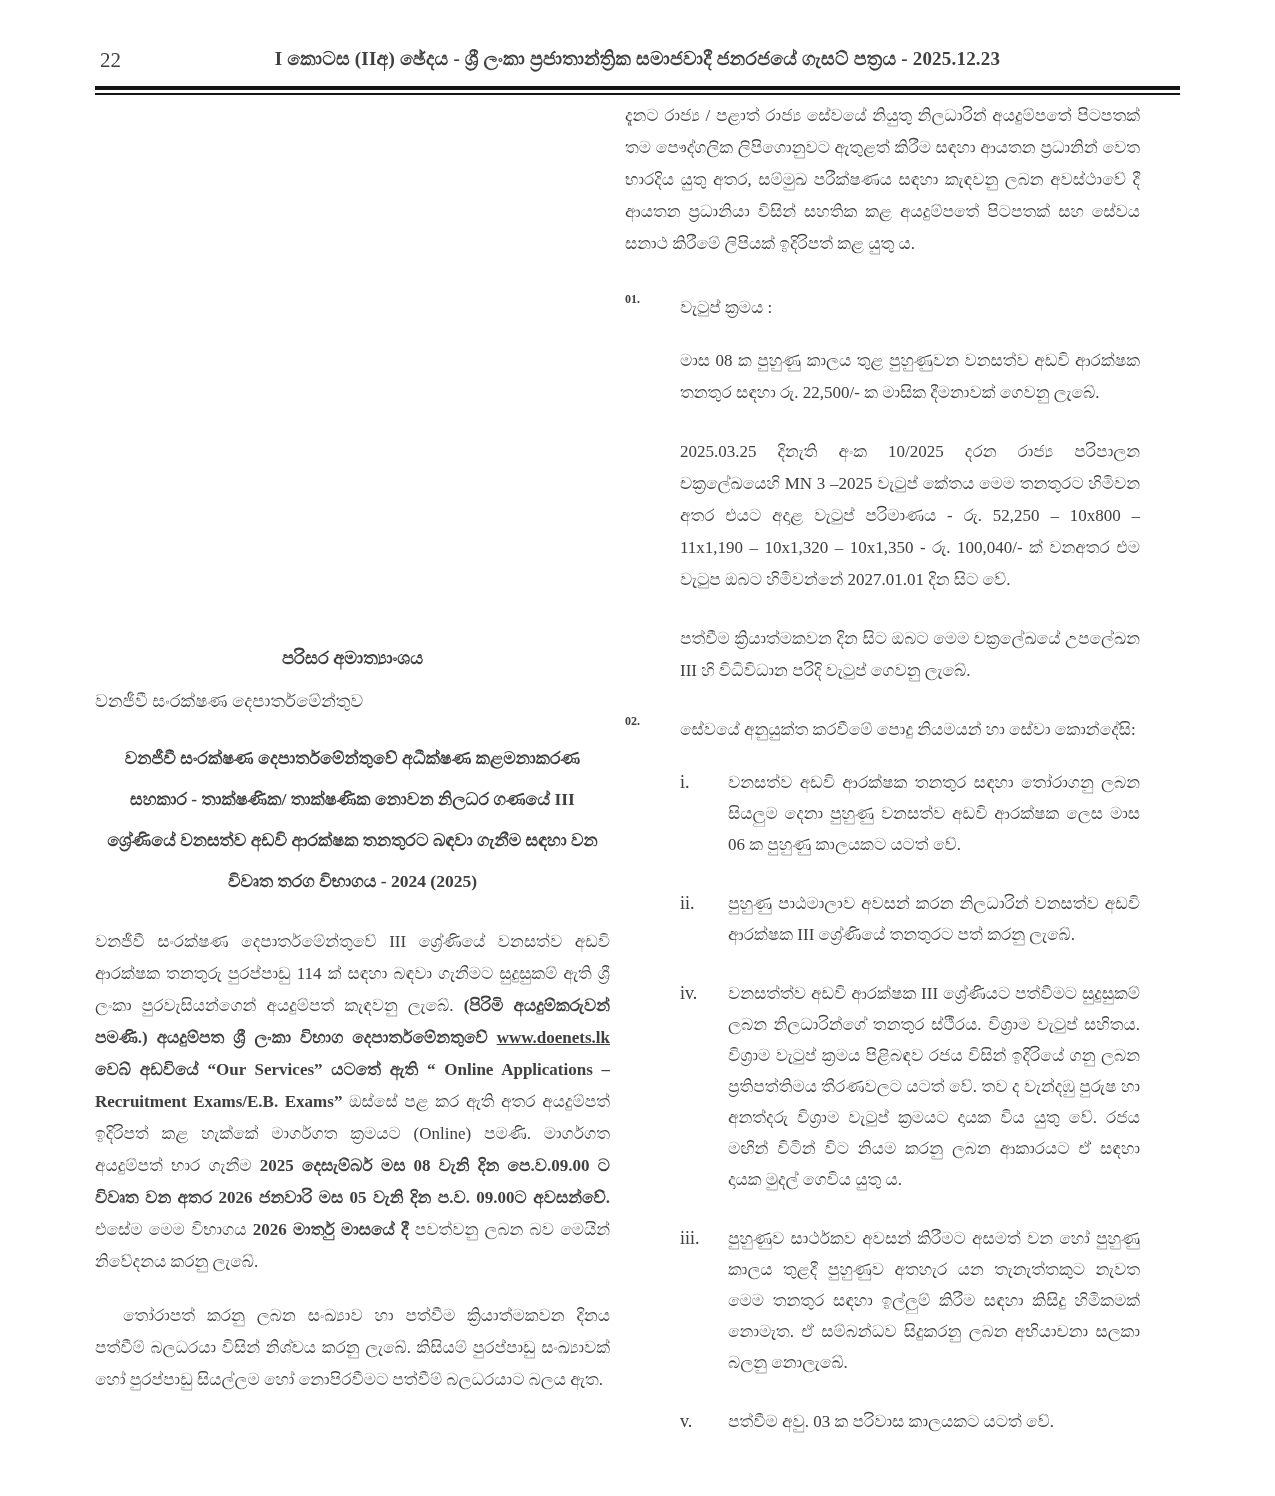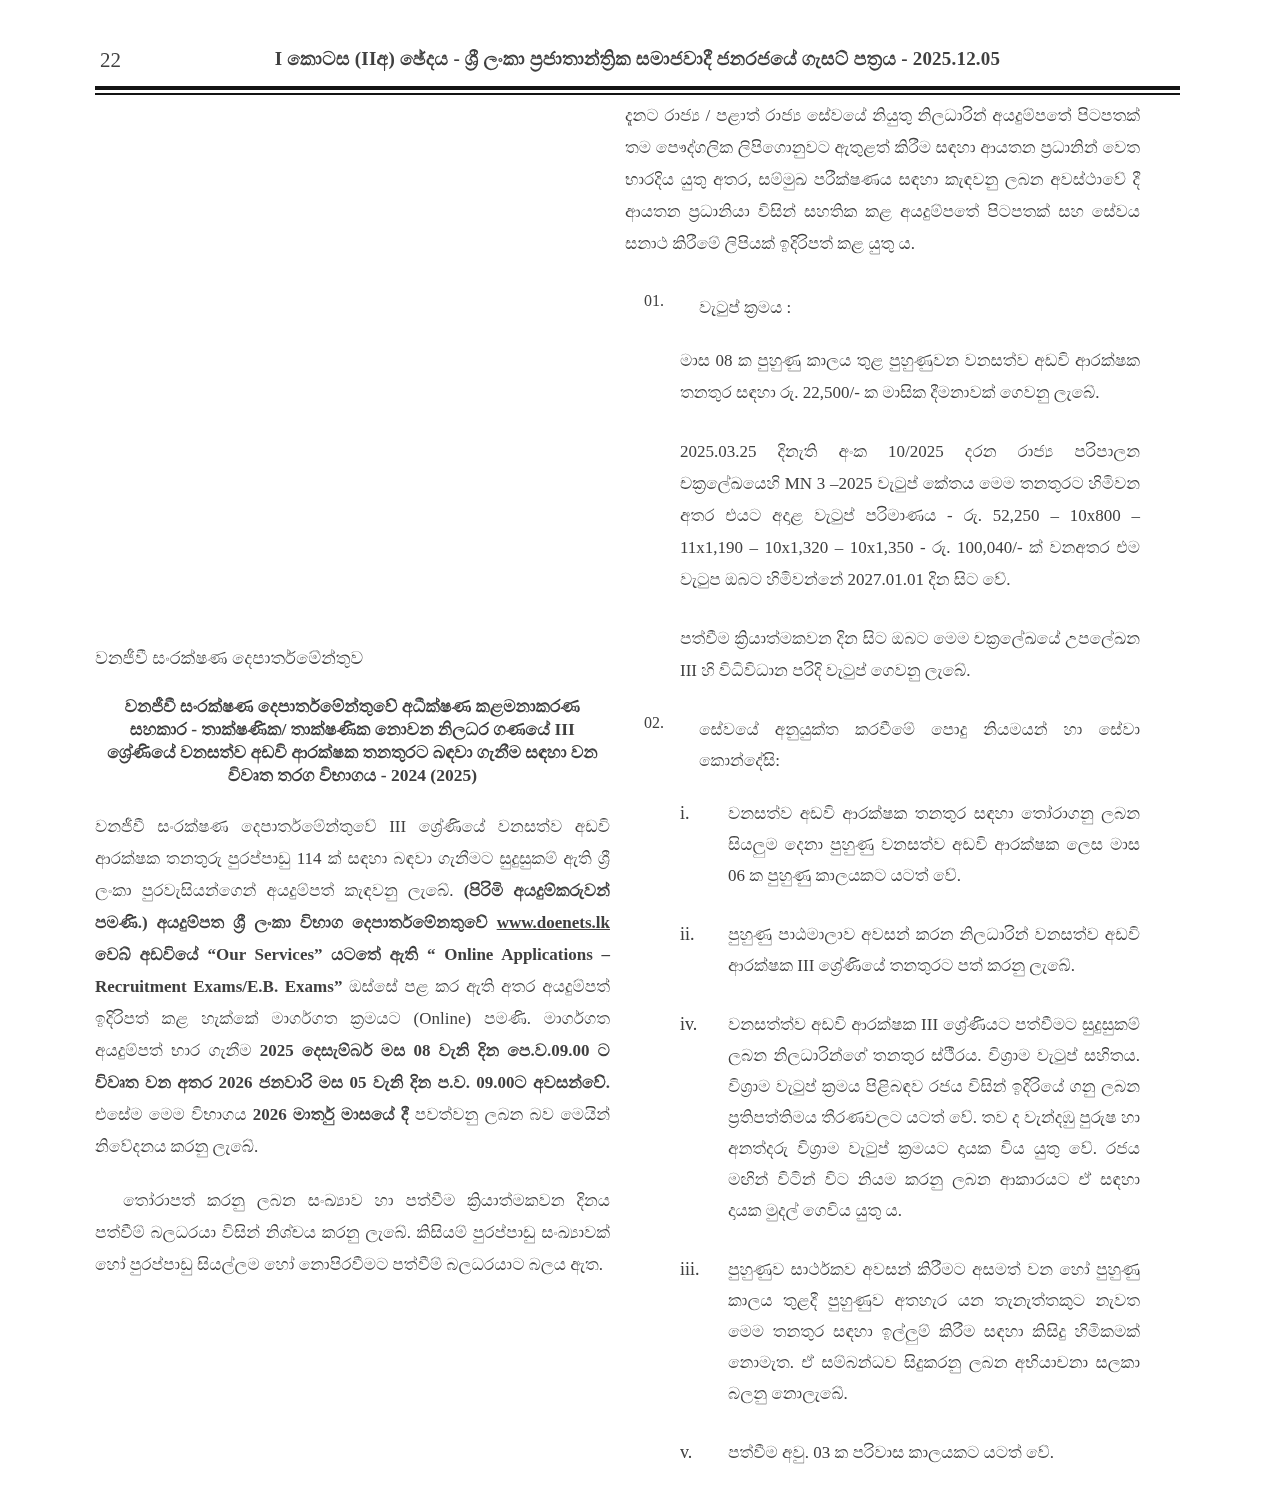--- a/index.html
+++ b/index.html
@@ -78,42 +78,41 @@
   }
   .dept {
     text-align: left;
     font-size: 18px;
     margin: 0 0 26px 0;
   }
   .notice-title {
     text-align: center;
     font-size: 17.5px;
     font-weight: bold;
-    line-height: 23px;
+    line-height: 41px;
     margin: 0 0 24px 0;
   }
   .p-gap {
     margin-bottom: 22px;
   }
   .indent {
     text-indent: 28px;
   }
   .b { font-weight: bold; }
   .u { text-decoration: underline; }
   
   .sec-head {
     display: flex;
     align-items: flex-start;
     margin: 0 0 22px 0;
   }
   .sec-num {
     flex: 0 0 55px;
-    font-size: 16px;
-    font-weight: normal;
-    margin-left: 19px;
+    font-size: 12px;
+    font-weight: bold;
   }
   .sec-title {
     flex: 1;
     font-size: 17px;
     font-weight: normal;
     line-height: 31px;
     text-align: justify;
   }
   .sec-body {
     margin-left: 55px;
@@ -143,25 +142,26 @@
     margin-bottom: 32px;
   }
 </style>
 </head>
 <body>
 
 <div class="page">
 
   <div class="header">
     <span class="pagenum">22</span>
-    <div class="header-title">I කොටස (IIඅ) ඡේදය - ශ්‍රී ලංකා ප්‍රජාතාන්ත්‍රික සමාජවාදී ජනරජයේ ගැසට් පත්‍රය - 2025.12.05</div>
+    <div class="header-title">I කොටස (IIඅ) ඡේදය - ශ්‍රී ලංකා ප්‍රජාතාන්ත්‍රික සමාජවාදී ජනරජයේ ගැසට් පත්‍රය - 2025.12.23</div>
   </div>
   <div class="rule"></div>
 
   <div class="col-left">
+    <div class="ministry">පරිසර අමාත්‍යාංශය</div>
     <div class="dept">වනජීවී සංරක්ෂණ දෙපාර්තමේන්තුව</div>
     <div class="notice-title">වනජීවී සංරක්ෂණ දෙපාර්තමේන්තුවේ අධීක්ෂණ කළමනාකරණ සහකාර - තාක්ෂණික/ තාක්ෂණික නොවන නිලධර ගණයේ III ශ්‍රේණියේ වනසත්ව අඩවි ආරක්ෂක තනතුරට බඳවා ගැනීම සඳහා වන විවෘත තරග විභාගය - 2024 (2025)</div>
     <p class="para p-gap"><span>වනජීවී සංරක්ෂණ දෙපාර්තමේන්තුවේ  III ශ්‍රේණියේ වනසත්ව අඩවි ආරක්ෂක තනතුරු පුරප්පාඩු 114 ක් සඳහා බඳවා ගැනීමට සුදුසුකම් ඇති ශ්‍රී ලංකා පුරවැසියන්ගෙන් අයදුම්පත් කැඳවනු ලැබේ. </span><span class="b">(පිරිමි අයදුම්කරුවන් පමණි.) </span><span class="b">අයදුම්පත ශ්‍රී ලංකා විභාග දෙපාර්තමේනතුවේ </span><span class="b u">www.doenets.lk</span><span class="b"> වෙබ් අඩවියේ “Our Services” යටතේ ඇති “ Online Applications – Recruitment Exams/E.B. Exams” </span><span>ඔස්සේ පළ කර ඇති අතර අයදුම්පත් ඉදිරිපත් කළ හැක්කේ මාර්ගගත ක්‍රමයට (Online) පමණි. මාර්ගගත අයදුම්පත් භාර ගැනීම </span><span class="b">2025 දෙසැම්බර් මස 08 වැනි දින පෙ.ව.09.00 ට විවෘත වන අතර 2026 ජනවාරි මස 05 වැනි දින ප.ව. 09.00ට අවසන්වේ.</span><span> එසේම මෙම විභාගය </span><span class="b">2026 මාර්තු මාසයේ දී</span><span> පවත්වනු ලබන බව මෙයින් නිවේදනය කරනු ලැබේ.</span></p>
     <p class="para indent">තෝරාපත් කරනු ලබන සංඛ්‍යාව හා පත්වීම ක්‍රියාත්මකවන දිනය පත්වීම් බලධරයා විසින් නිශ්චය කරනු ලැබේ. කිසියම් පුරප්පාඩු සංඛ්‍යාවක් හෝ පුරප්පාඩු සියල්ලම හෝ නොපිරවීමට පත්වීම් බලධරයාට බලය ඇත.</p>
   </div>
 
   <div class="col-right">
     <p class="para intro-para">දැනට රාජ්‍ය / පළාත් රාජ්‍ය සේවයේ නියුතු නිලධාරින් අයදුම්පතේ පිටපතක් තම පෞද්ගලික ලිපිගොනුවට  ඇතුළත් කිරීම සඳහා ආයතන ප්‍රධානින් වෙත භාරදිය යුතු අතර, සම්මුඛ පරීක්ෂණය සඳහා කැඳවනු ලබන අවස්ථාවේ දී ආයතන ප්‍රධානියා විසින් සහතික කළ අයදුම්පතේ පිටපතක් සහ සේවය සනාථ කිරීමේ ලිපියක් ඉදිරිපත් කළ යුතු ය.</p>
 
     <div class="section">

